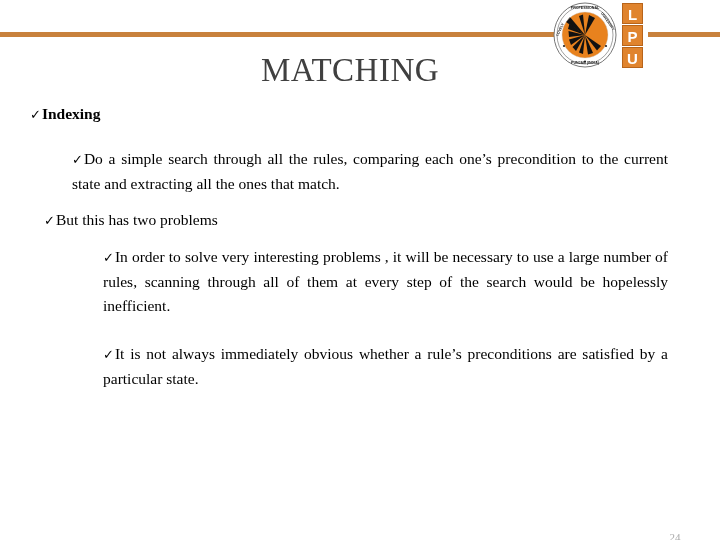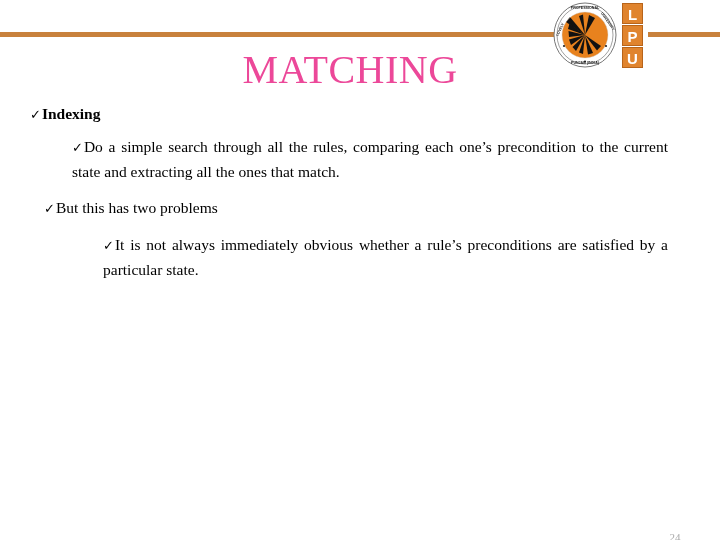--- a/index.html
+++ b/index.html
@@ -78,23 +78,23 @@
   }
 
   
   .title {
     position: absolute;
     left: 0;
     top: 50px;
     width: 700px;
     text-align: center;
     font-family: "Liberation Serif", "DejaVu Serif", serif;
-    font-size: 40px;
+    font-size: 33px;
     line-height: 40px;
-    color: #ec4899;
+    color: #404040;
     letter-spacing: 0.5px;
   }
 
   
   .body-area {
     position: absolute;
     left: 0;
     top: 100px;
     width: 636px;
   }
@@ -141,24 +141,24 @@
     text-align: justify;
     text-justify: inter-word;
     margin-bottom: 11px;
   }
   .lvl3 .tick { font-size: 13px; padding-right: 1px; }
 
   .nojustify { text-align: left; margin-left: 44px; }
 
   
   #b-indexing  { margin-top: 4px; }
-  #b-do        { margin-top: 10px; }
+  #b-do        { margin-top: 22px; }
   #b-but       { margin-top: 12px; }
   #b-inorder   { margin-top: 12px; }
-  #b-itis      { margin-top: 12px; }
+  #b-itis      { margin-top: 24px; }
   #b-tosolve   { margin-top: 15px; }
 
   
   .page-number {
     position: absolute;
     left: 660px;
     top: 531px;
     width: 30px;
     text-align: center;
     font-family: "Liberation Serif", "DejaVu Serif", serif;
@@ -218,20 +218,23 @@
     </div>
 
     <div class="bullet lvl2" id="b-do">
       <span class="tick">✓</span><span>Do a simple search through all the rules, comparing each one’s precondition to the current state and extracting all the ones that match.</span>
     </div>
 
     <div class="bullet lvl2 nojustify" id="b-but">
       <span class="tick">✓</span><span>But this has two problems</span>
     </div>
 
+    <div class="bullet lvl3" id="b-inorder">
+      <span class="tick">✓</span><span>In order to solve very interesting problems , it will be necessary to use a large number of rules, scanning through all of them at every step of the search would be hopelessly inefficient.</span>
+    </div>
 
     <div class="bullet lvl3" id="b-itis">
       <span class="tick">✓</span><span>It is not always immediately obvious whether a rule’s preconditions are satisfied by a particular state.</span>
     </div>
 
 
   </div>
 
   <div class="page-number">24</div>
 

